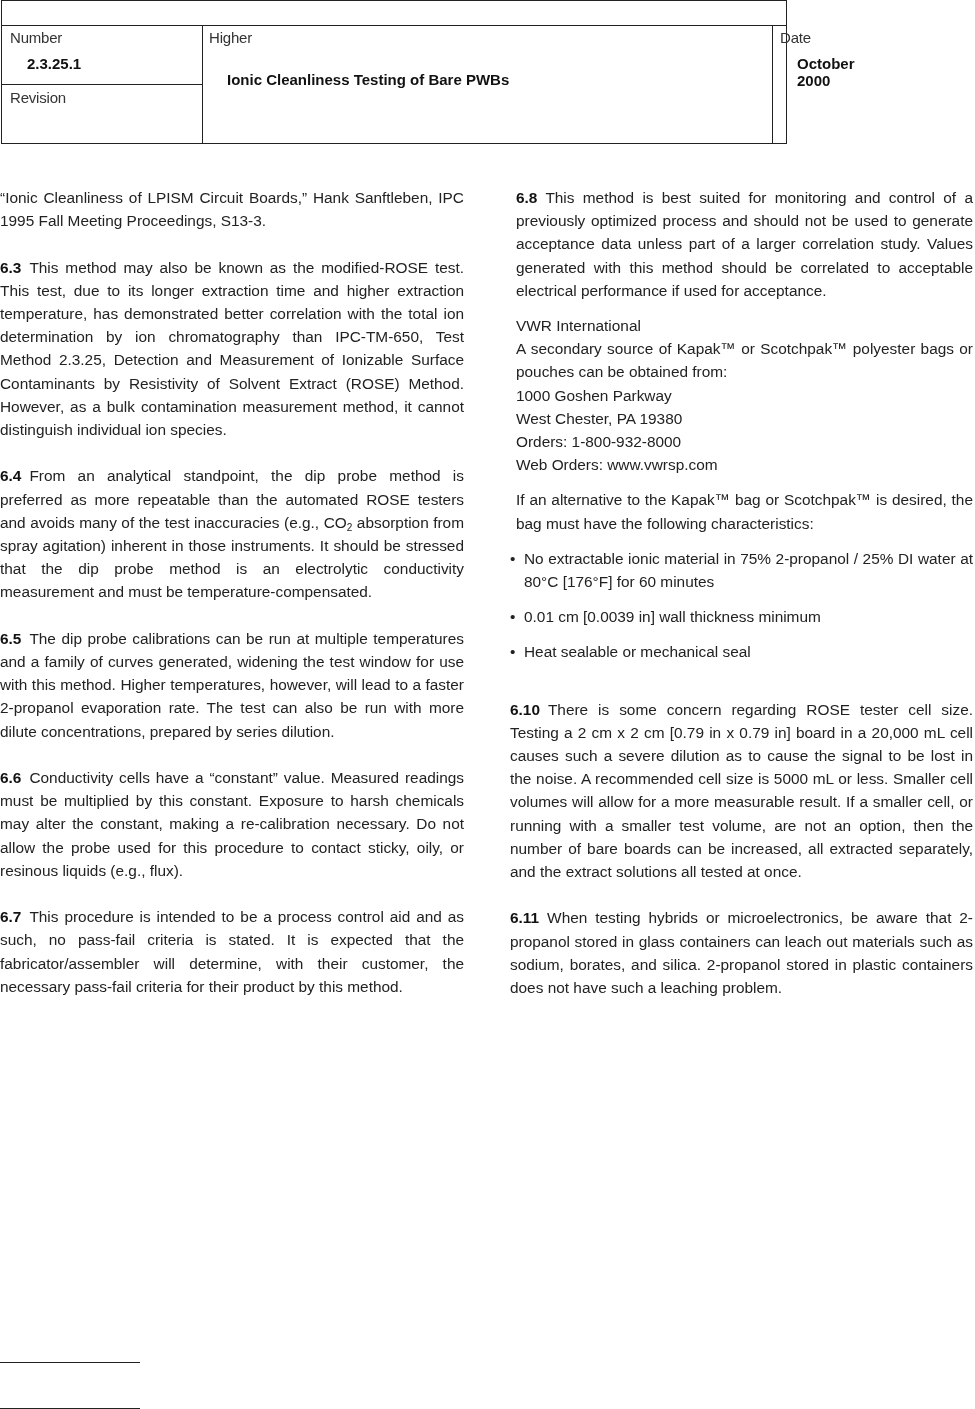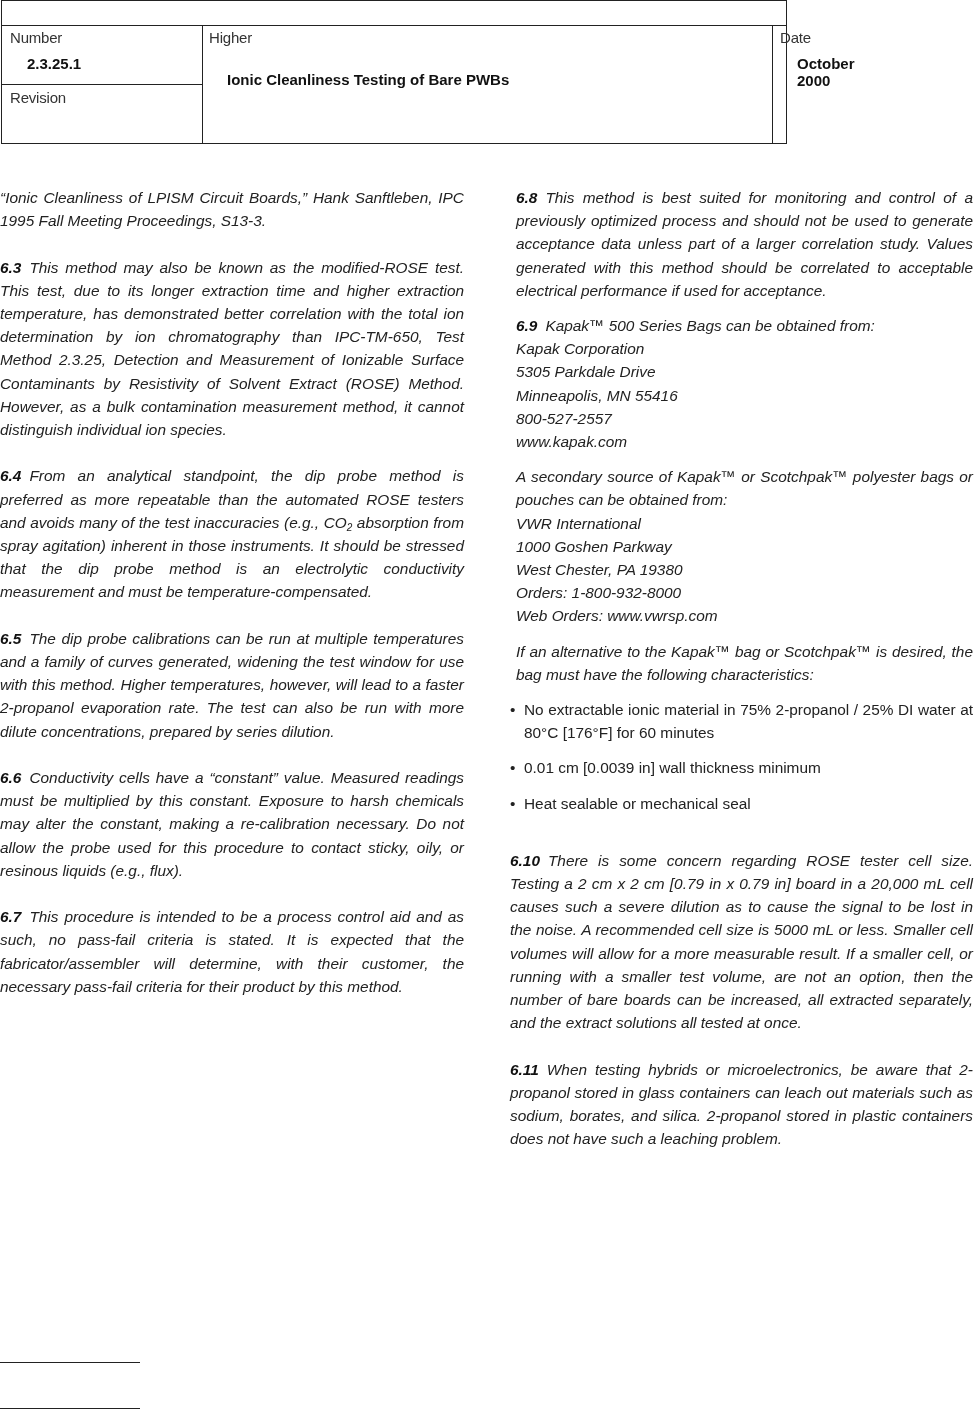--- a/index.html
+++ b/index.html
@@ -17,21 +17,21 @@
   .cell-label { position: absolute; font-size: 15px; color: #333; letter-spacing: -0.2px; }
   .cell-value { position: absolute; font-size: 15px; font-weight: bold; color: #111; }
 
   .col {
     position: absolute; top: 186px; width: 464px;
     font-size: 15.4px; line-height: 23.2px; text-align: justify;
     color: #222;
   }
   .col.left { left: 0; }
   .col.right { left: 510px; width: 463px; }
-  .para { margin: 0 0 23.2px 0; font-style: italic; }
+  .para { margin: 0 0 23.2px 0; }
   .para.tight { margin-bottom: 12px; margin-left: 6px; }
   .num { font-weight: bold; margin-right: 8px; color: #111; }
   .line { display: block; text-align: left; }
   .bullet { margin: 0 0 12px 0; padding-left: 14px; text-indent: -14px; text-align: justify; }
   .bullet .dot { display: inline-block; width: 14px; text-indent: 0; }
   sub { font-size: 10px; vertical-align: -3px; line-height: 0; }
   .rule { position: absolute; left: 0; width: 140px; height: 0; border-top: 1.2px solid #222; }
 </style>
 </head>
 <body>
@@ -78,32 +78,24 @@
   <p class="para">
     <span class="num">6.7</span><span>This procedure is intended to be a process control aid and as such, no pass-fail criteria is stated. It is expected that the fabricator/assembler will determine, with their customer, the necessary pass-fail criteria for their product by this method.</span>
   </p>
 </div>
 
 <div class="col right">
   <p class="para tight">
     <span class="num">6.8</span><span>This method is best suited for monitoring and control of a previously optimized process and should not be used to generate acceptance data unless part of a larger correlation study. Values generated with this method should be correlated to acceptable electrical performance if used for acceptance.</span>
   </p>
 
-  <div class="para tight">
-    <span class="line"><span class="num">6.9</span><span>Kapak™ 500 Series Bags can be obtained from:</span></span>
-    <span class="line">Kapak Corporation</span>
-    <span class="line">5305 Parkdale Drive</span>
-    <span class="line">Minneapolis, MN 55416</span>
-    <span class="line">800-527-2557</span>
-    <span class="line">www.kapak.com</span>
-  </div>
 
   <div class="para tight">
+    <span class="line">VWR International</span>
     <span class="line" style="text-align:justify;">A secondary source of Kapak™ or Scotchpak™ polyester bags or pouches can be obtained from:</span>
-    <span class="line">VWR International</span>
     <span class="line">1000 Goshen Parkway</span>
     <span class="line">West Chester, PA 19380</span>
     <span class="line">Orders: 1-800-932-8000</span>
     <span class="line">Web Orders: www.vwrsp.com</span>
   </div>
 
   <p class="para tight">If an alternative to the Kapak™ bag or Scotchpak™ is desired, the bag must have the following characteristics:</p>
 
   <p class="bullet"><span class="dot">•</span><span>No extractable ionic material in 75% 2-propanol / 25% DI water at 80°C [176°F] for 60 minutes</span></p>
   <p class="bullet"><span class="dot">•</span><span>0.01 cm [0.0039 in] wall thickness minimum</span></p>

